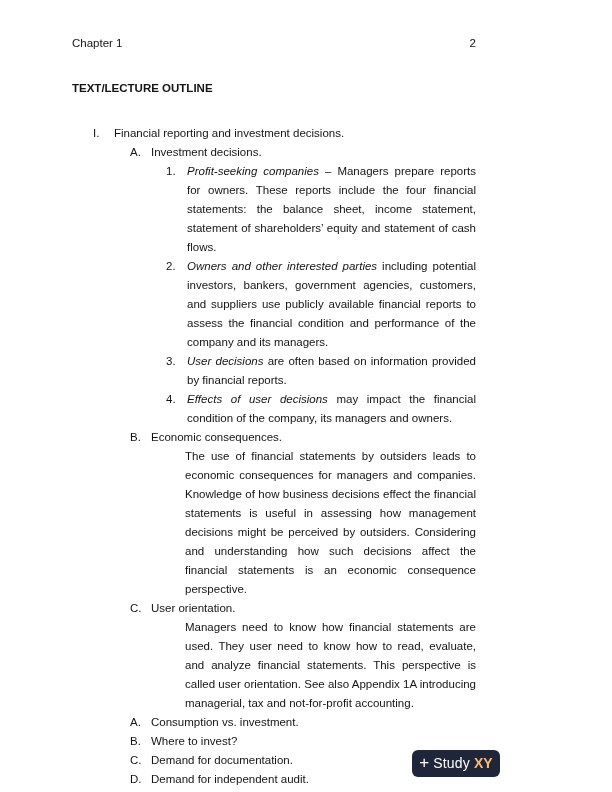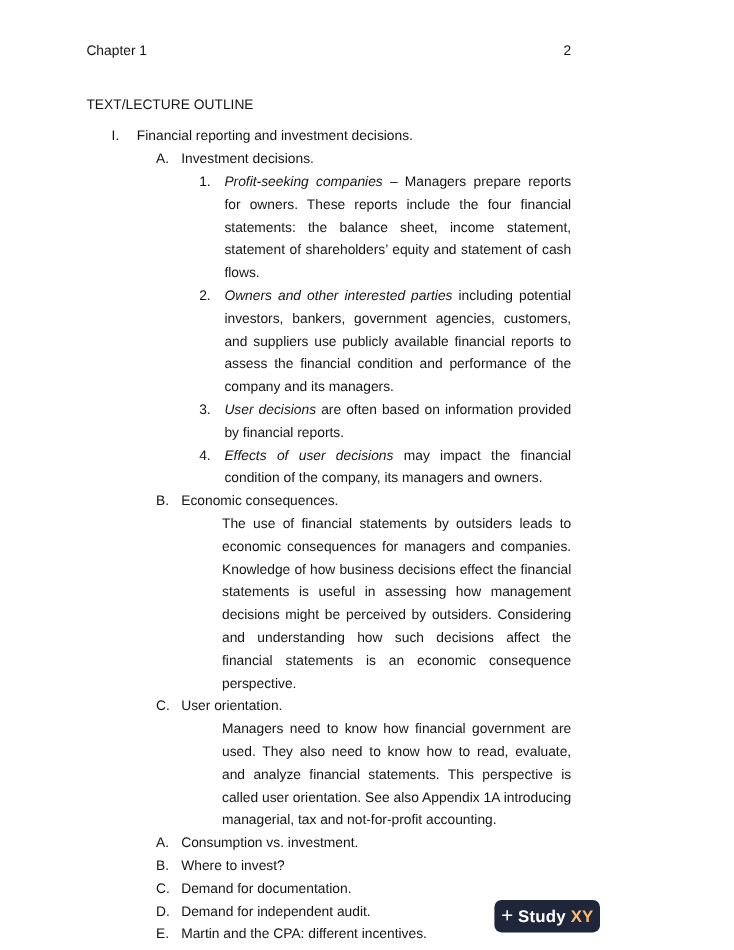--- a/index.html
+++ b/index.html
@@ -21,22 +21,22 @@
     padding: 34px 72px 0 72px;
     position: relative;
   }
   .doc-header {
     display: flex;
     justify-content: space-between;
     align-items: baseline;
     margin-bottom: 26px;
   }
   .doc-title {
-    font-weight: normal;
-    margin-bottom: 7px;
+    font-weight: bold;
+    margin-bottom: 26px;
   }
   .intro {
     margin-bottom: 19px;
   }
   .row { display: flex; align-items: flex-start; }
   .row .marker { flex: 0 0 21px; }
   .row .content { flex: 1 1 auto; text-align: justify; }
   .lvl1 { margin-left: 21px; }
   .lvl2 { margin-left: 58px; }
   .lvl3 { margin-left: 94px; }
@@ -59,21 +59,21 @@
     gap: 4px;
     color: #ffffff;
     font-size: 14px;
   }
   .logo .plus {
     font-size: 17px;
     font-weight: 300;
     line-height: 1;
     margin-top: -2px;
   }
-  .logo .study { font-weight: 700; letter-spacing: 0.2px; }
+  .logo .study { font-weight: 400; letter-spacing: 0.2px; }
   .logo .xy { font-weight: 700; color: #fdba74; }
 </style>
 </head>
 <body>
 
 <div class="page">
 
   <div class="doc-header">
     <span>Chapter 1</span>
     <span>2</span>
@@ -115,21 +115,21 @@
   <div class="row lvl2">
     <span class="marker">B.</span>
     <div class="content">Economic consequences.</div>
   </div>
   <div class="para2">The use of financial statements by outsiders leads to economic consequences for managers and companies. Knowledge of how business decisions effect the financial statements is useful in assessing how management decisions might be perceived by outsiders. Considering and understanding how such decisions affect the financial statements is an economic consequence perspective.</div>
 
   <div class="row lvl2">
     <span class="marker">C.</span>
     <div class="content">User orientation.</div>
   </div>
-  <div class="para2">Managers need to know how financial government are used. They also need to know how to read, evaluate, and analyze financial statements.  This perspective is called user orientation. See also Appendix 1A introducing managerial, tax and not-for-profit accounting.</div>
+  <div class="para2">Managers need to know how financial statements are used. They user need to know how to read, evaluate, and analyze financial statements.  This perspective is called user orientation. See also Appendix 1A introducing managerial, tax and not-for-profit accounting.</div>
 
 
   <div class="row lvl2">
     <span class="marker">A.</span>
     <div class="content">Consumption vs. investment.</div>
   </div>
 
   <div class="row lvl2">
     <span class="marker">B.</span>
     <div class="content">Where to invest?</div>

